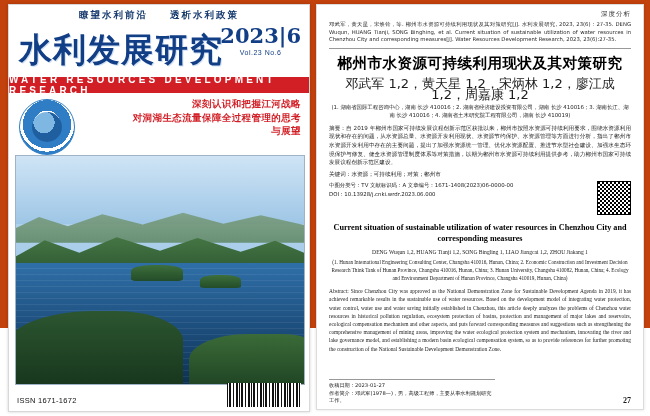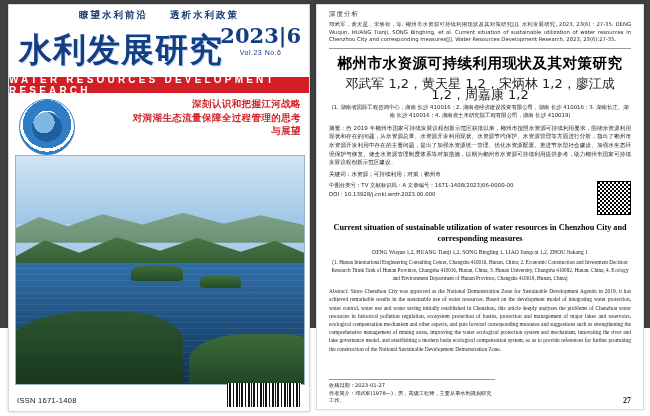--- a/index.html
+++ b/index.html
@@ -11,21 +11,21 @@
     width: 650px;
     height: 416px;
     overflow: hidden;
     font-family: "Liberation Sans", sans-serif;
     color: #111;
   }
   .page {
     position: relative;
     width: 650px;
     height: 328px;
-    background: #404040;
+    background: #c2410c;
   }
 
   
   .cover {
     position: absolute;
     left: 8px;
     top: 4px;
     width: 300px;
     height: 406px;
     background: #ffffff;
@@ -219,21 +219,21 @@
     height: 406px;
     background: #ffffff;
     border: 1px solid #dcdcdc;
     box-shadow: 0 0 3px rgba(0,0,0,0.12);
     overflow: hidden;
     padding: 5px 12px 0 12px;
     box-sizing: border-box;
     color: #1b1b1b;
   }
   .art-runhead {
-    text-align: left;
+    text-align: right;
     font-size: 6.5px;
     color: #333;
     letter-spacing: 1px;
     border-bottom: 0;
     font-family: "DejaVu Sans", sans-serif;
   }
   .art-refs {
     margin-top: 2px;
     font-size: 5.3px;
     line-height: 7.6px;
@@ -392,21 +392,21 @@
       <div class="ph-sky"></div>
       <div class="ph-hills-far"></div>
       <div class="ph-hills-near"></div>
       <div class="ph-water"></div>
       <div class="ph-island" style="left:40%; top:48%; width:18%; height:7%;"></div>
       <div class="ph-island" style="left:64%; top:52%; width:14%; height:6%;"></div>
       <div class="ph-foreground"></div>
       <div class="ph-shore-right"></div>
     </div>
 
-    <div class="cover-isbn">ISSN 1671-1408</div>
+    <div class="cover-isbn">ISSN 1671-1672</div>
     <div class="cover-barcode"></div>
   </div>
 
   <div class="article">
 
     <div class="art-runhead">深度分析</div>
 
     <div class="art-refs">邓武军，黄天星，宋焕铃，等. 郴州市水资源可持续利用现状及其对策研究[J]. 水利发展研究, 2023, 23(6)：27-35. DENG Wuqun, HUANG Tianji, SONG Binghing, et al. Current situation of sustainable utilization of water resources in Chenzhou City and corresponding measures[J]. Water Resources Development Research, 2023, 23(6):27-35.</div>
 
     <div class="art-rule"></div>

